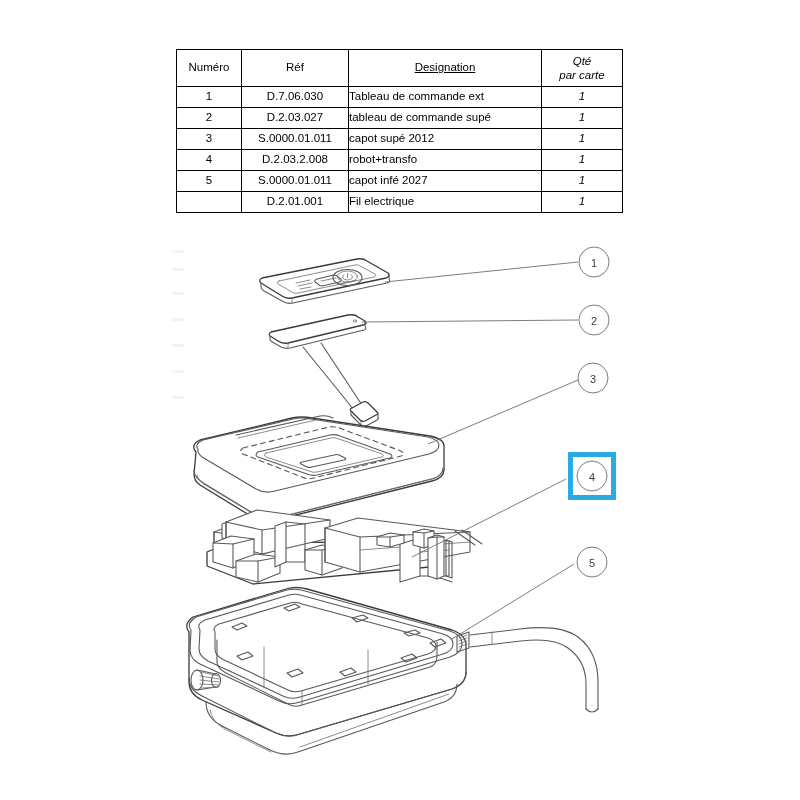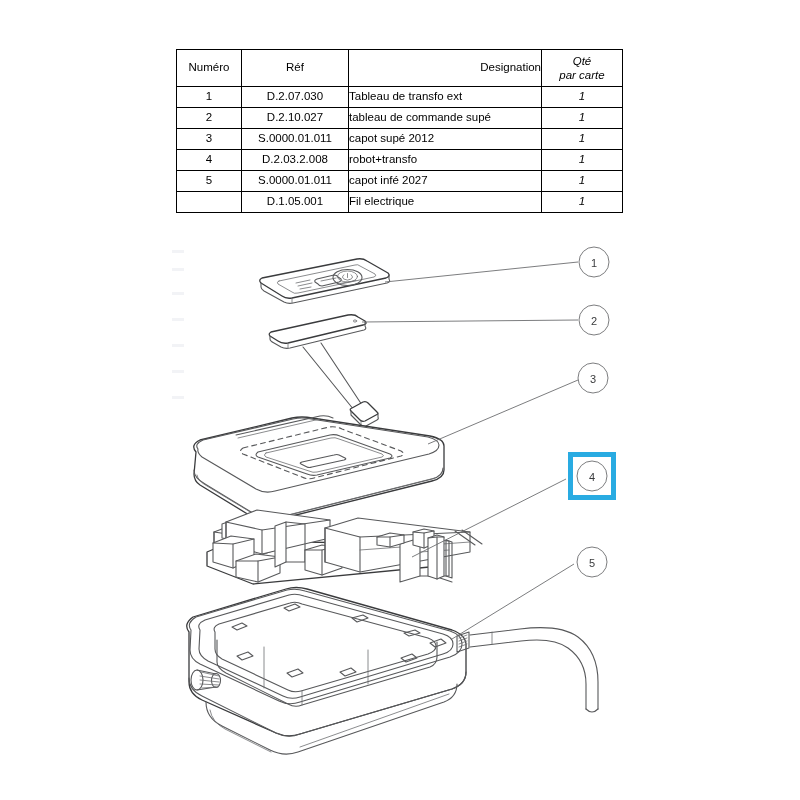--- a/index.html
+++ b/index.html
@@ -101,37 +101,37 @@
   <div class="watermark-mark" style="left:172px; top:344px;"></div>
   <div class="watermark-mark" style="left:172px; top:370px;"></div>
   <div class="watermark-mark" style="left:172px; top:396px;"></div>
 
   <div id="parts-table-wrap">
     <table class="parts">
       <thead>
         <tr>
           <th class="col-num">Numéro</th>
           <th class="col-ref">Réf</th>
-          <th class="col-des" style="text-align:right;padding-left:0;">Designation</th>
+          <th class="col-des" style="text-align:center;padding-left:0;text-decoration:underline;">Designation</th>
           <th class="col-qte">
             <span class="hdr-two-line">Qté</span>
             <span class="hdr-two-line">par carte</span>
           </th>
         </tr>
       </thead>
       <tbody>
         <tr>
           <td class="col-num">1</td>
-          <td class="col-ref">D.2.07.030</td>
-          <td class="col-des">Tableau de transfo ext</td>
+          <td class="col-ref">D.7.06.030</td>
+          <td class="col-des">Tableau de commande ext</td>
           <td class="col-qte">1</td>
         </tr>
         <tr>
           <td class="col-num">2</td>
-          <td class="col-ref">D.2.10.027</td>
+          <td class="col-ref">D.2.03.027</td>
           <td class="col-des">tableau de commande supé</td>
           <td class="col-qte">1</td>
         </tr>
         <tr>
           <td class="col-num">3</td>
           <td class="col-ref">S.0000.01.011</td>
           <td class="col-des">capot supé 2012</td>
           <td class="col-qte">1</td>
         </tr>
         <tr>
@@ -141,21 +141,21 @@
           <td class="col-qte">1</td>
         </tr>
         <tr>
           <td class="col-num">5</td>
           <td class="col-ref">S.0000.01.011</td>
           <td class="col-des">capot infé 2027</td>
           <td class="col-qte">1</td>
         </tr>
         <tr>
           <td class="col-num"></td>
-          <td class="col-ref">D.1.05.001</td>
+          <td class="col-ref">D.2.01.001</td>
           <td class="col-des">Fil electrique</td>
           <td class="col-qte">1</td>
         </tr>
       </tbody>
     </table>
   </div>
 
   <div id="drawing">
     <svg width="800" height="568" viewBox="0 0 800 568" xmlns="http://www.w3.org/2000/svg">
       <defs>

